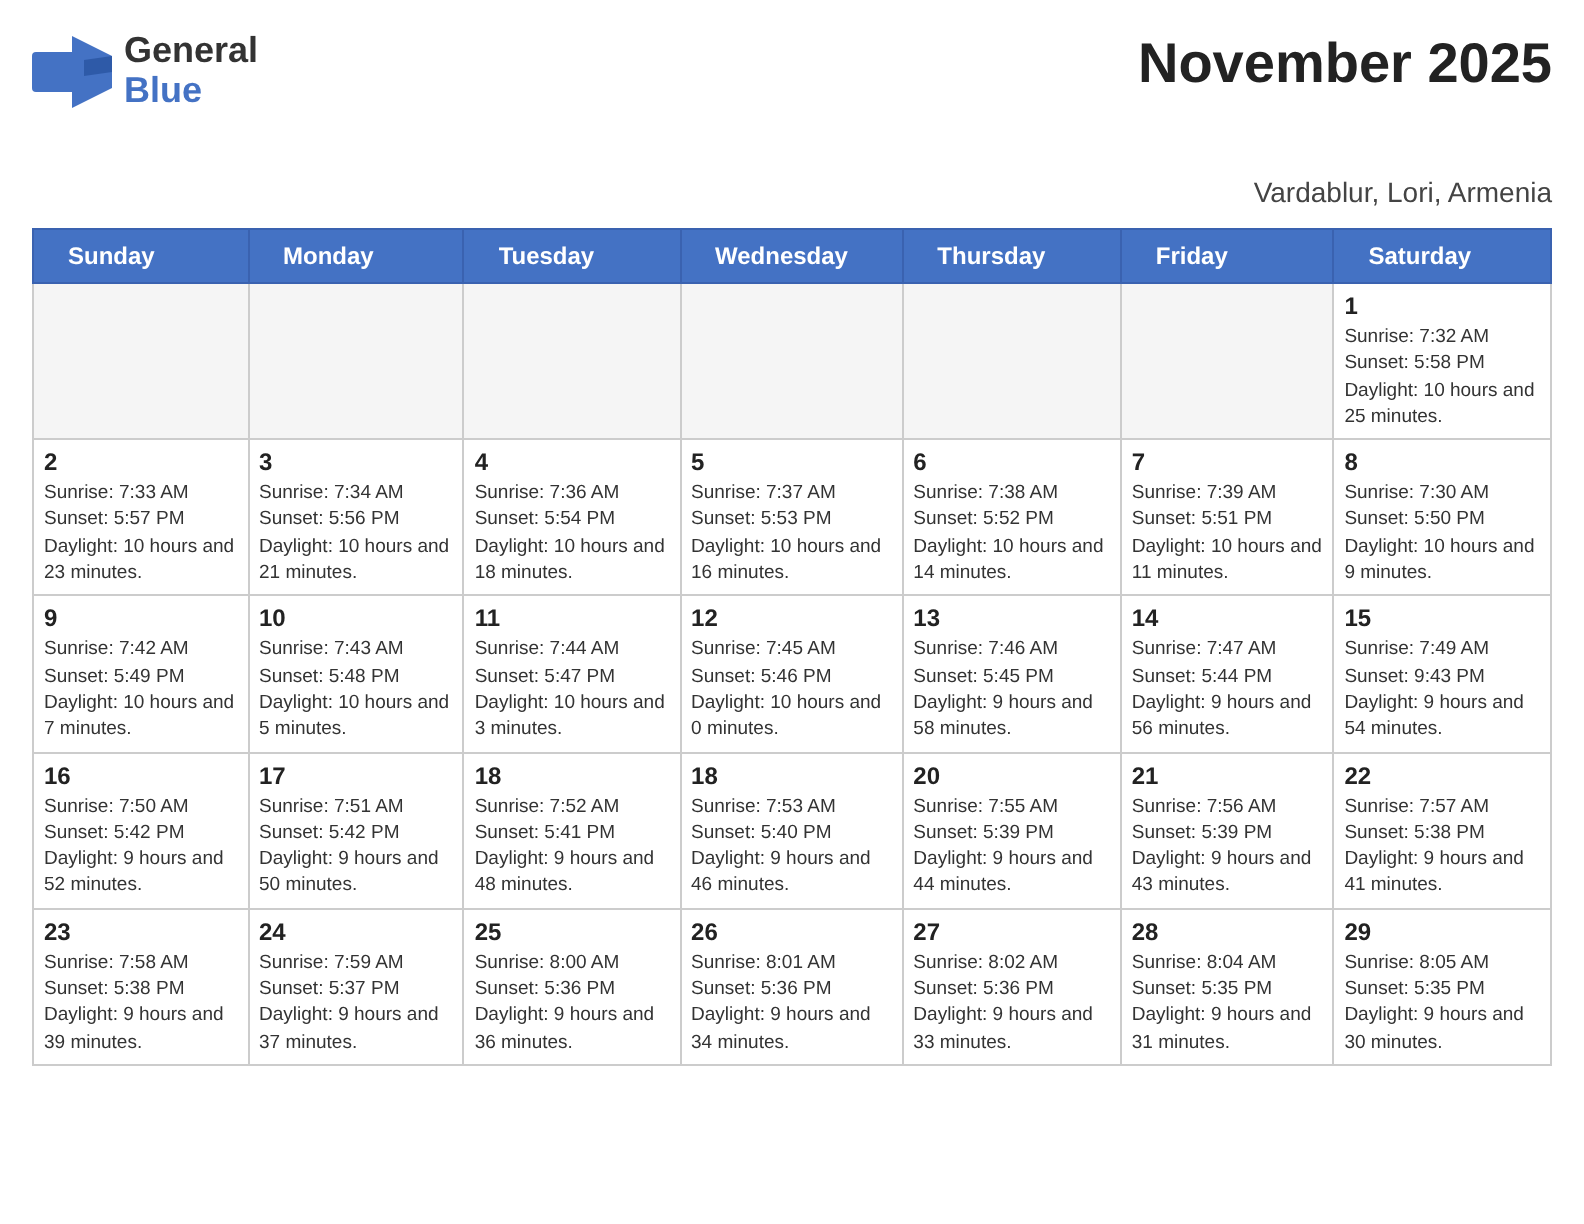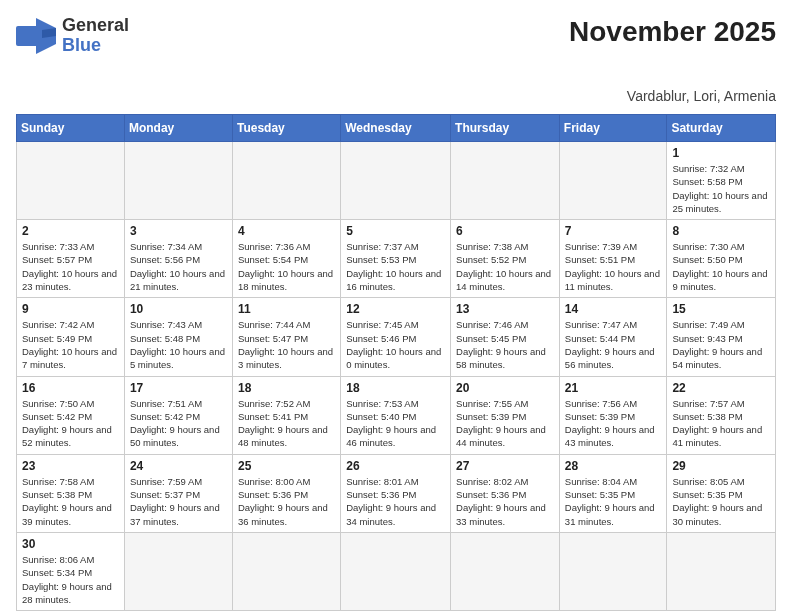--- a/index.html
+++ b/index.html
@@ -51,21 +51,21 @@
     .calendar {
       width: 100%;
       border-collapse: collapse;
       border: 1px solid #ccc;
     }
     .calendar th {
       background-color: #4472c4;
       color: #fff;
       font-size: 12px;
       font-weight: bold;
-      padding: 6px 4px;
+      padding: 6px 17px;
       text-align: left;
       border: 1px solid #3a62b0;
     }
     .calendar td {
       vertical-align: top;
       border: 1px solid #ccc;
       padding: 4px 5px;
       width: 113px;
       min-height: 70px;
       font-size: 10px;
@@ -337,29 +337,14 @@
 and 31 minutes.</div>
         </td>
         <td>
           <span class="day-number">29</span>
           <div class="day-info">Sunrise: 8:05 AM
 Sunset: 5:35 PM
 Daylight: 9 hours
 and 30 minutes.</div>
         </td>
       </tr>
-      <tr>
-        <td>
-          <span class="day-number">30</span>
-          <div class="day-info">Sunrise: 8:06 AM
-Sunset: 5:34 PM
-Daylight: 9 hours
-and 28 minutes.</div>
-        </td>
-        <td class="last-row"></td>
-        <td class="last-row"></td>
-        <td class="last-row"></td>
-        <td class="last-row"></td>
-        <td class="last-row"></td>
-        <td class="last-row"></td>
-      </tr>
     </tbody>
 </table>
 
 </body></html>

